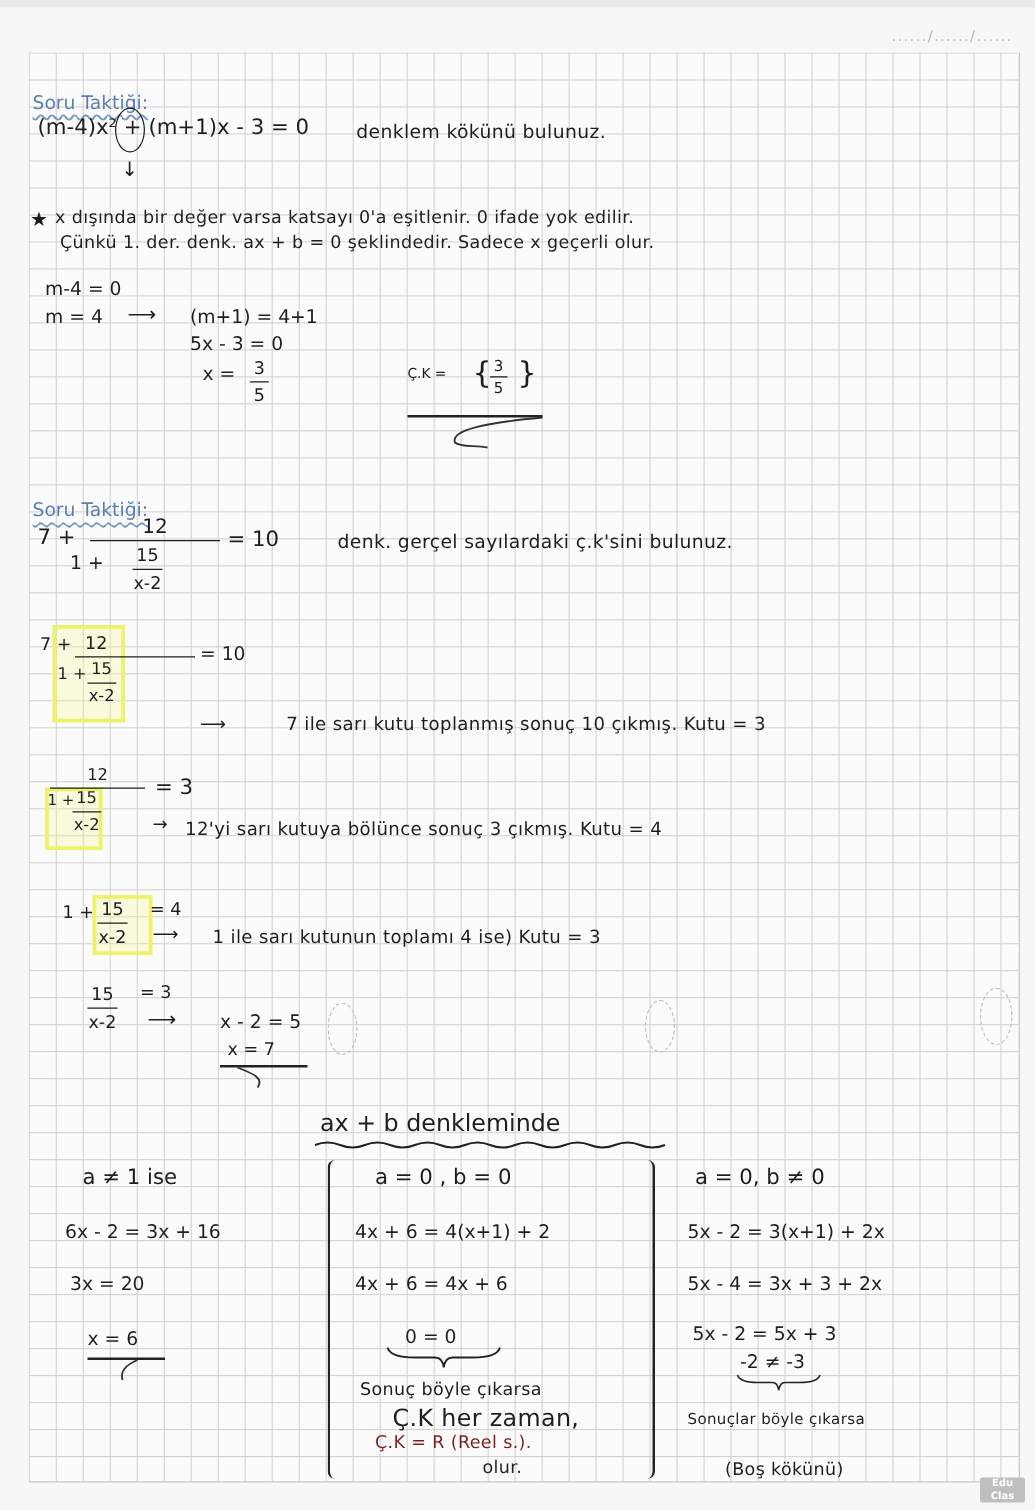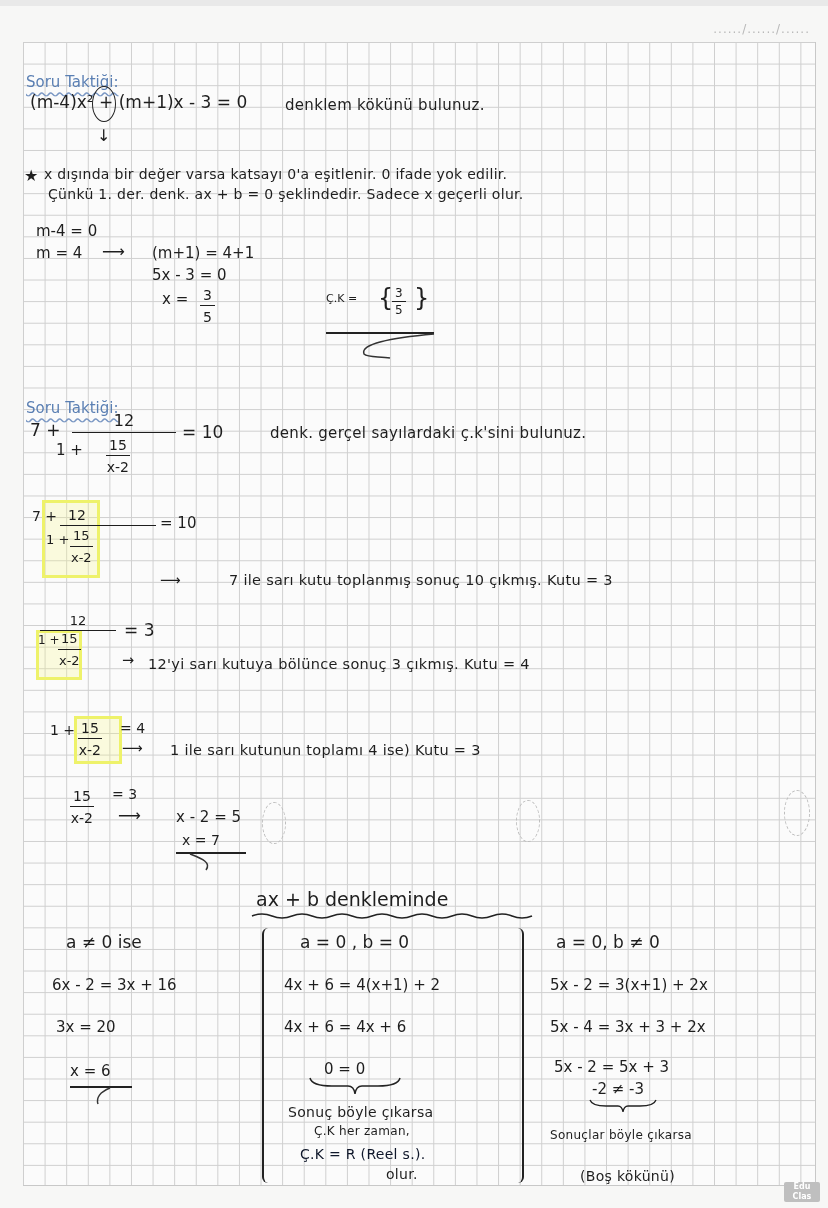--- a/index.html
+++ b/index.html
@@ -13,21 +13,21 @@
     background-image:
       linear-gradient(to right, #cfcfcf 1px, transparent 1px),
       linear-gradient(to bottom, #cfcfcf 1px, transparent 1px);
     background-size:21.6px 21.6px;
     border-right:1px solid #c8c8c8; border-bottom:1px solid #c8c8c8;
   }
   .t { position:absolute; white-space:nowrap; font-family:"DejaVu Sans", sans-serif; color:#1e1e1e; }
   .hand { font-size:15px; letter-spacing:0.3px; }
   .math { font-size:17px; }
   .heading { color:#5a7fb3; font-size:15px; text-decoration:underline wavy #7b98c4; text-underline-offset:4px;margin-top:23px; }
-  .red { color:#0f172a; }
+  .red { color:#7f1d1d; }
   .frac { position:absolute; display:inline-flex; flex-direction:column; align-items:center; font-size:16px; }
   .frac .num { padding:0 3px; border-bottom:1.5px solid #1e1e1e; line-height:20px; }
   .frac .den { line-height:22px; }
   .hl { position:absolute; border:3px solid #eef26a; background:rgba(246,248,130,0.25); }
   .bracket { position:absolute; width:6px; border-left:2px solid #222; border-radius:6px 0 0 6px; }
   .bracket.r { border-left:none; border-right:2px solid #222; border-radius:0 6px 6px 0; }
   .underline { position:absolute; height:0; border-top:2px solid #222; }
   .arrow { position:absolute; font-size:16px; }
   .watermark { position:absolute; right:8px; bottom:6px; width:36px; height:20px; background:#bfbfbf;
                color:#fff; font-size:8px; line-height:10px; text-align:center; font-weight:bold; border-radius:2px; }
@@ -149,38 +149,38 @@
 <div class="faint" style="left:784px;top:790px;width:24px;height:44px;"></div>
 
 <div class="t" style="left:256px;top:888px;font-size:19px;">ax + b denkleminde</div>
 <svg style="position:absolute;left:250px;top:910px;" width="290" height="10">
   <path d="M2 6 Q12 2 22 6 T42 6 T62 6 T82 6 T102 6 T122 6 T142 6 T162 6 T182 6 T202 6 T222 6 T242 6 T262 6 T282 6" stroke="#222" stroke-width="1.6" fill="none"></path>
 </svg>
 
 <div class="bracket" style="left:262px;top:928px;height:255px;"></div>
 <div class="bracket r" style="left:516px;top:928px;height:255px;"></div>
 
-<div class="t math" style="left:66px;top:932px;font-size:17px;">a ≠ 0  ise</div>
+<div class="t math" style="left:66px;top:932px;font-size:17px;">a ≠ 1  ise</div>
 <div class="t math" style="left:52px;top:976px;font-size:15px;">6x - 2 = 3x + 16</div>
 <div class="t math" style="left:56px;top:1018px;font-size:15px;">3x = 20</div>
 <div class="t math" style="left:70px;top:1062px;font-size:15px;">x = 6</div>
 <div class="underline" style="left:70px;top:1086px;width:62px;"></div>
 <svg style="position:absolute;left:90px;top:1086px;" width="30" height="20">
   <path d="M20 2 C10 6, 6 12, 8 18" stroke="#333" stroke-width="1.5" fill="none"></path>
 </svg>
 
 <div class="t math" style="left:300px;top:932px;font-size:17px;">a = 0  ,  b = 0</div>
 <div class="t math" style="left:284px;top:976px;font-size:15px;">4x + 6 = 4(x+1) + 2</div>
 <div class="t math" style="left:284px;top:1018px;font-size:15px;">4x + 6 = 4x + 6</div>
 <div class="t math" style="left:324px;top:1060px;font-size:15px;">0 = 0</div>
 <svg style="position:absolute;left:308px;top:1076px;" width="94" height="20">
   <path d="M2 2 Q4 10 24 10 L40 10 Q46 10 47 18 Q48 10 54 10 L70 10 Q90 10 92 2" stroke="#222" stroke-width="1.5" fill="none"></path>
 </svg>
 <div class="t hand" style="left:288px;top:1104px;font-size:14px;">Sonuç böyle çıkarsa</div>
-<div class="t hand" style="left:314px;top:1124px;font-size:12px;">Ç.K her zaman,</div>
+<div class="t hand" style="left:314px;top:1124px;font-size:19px;">Ç.K her zaman,</div>
 <div class="t hand red" style="left:300px;top:1146px;font-size:14px;">Ç.K = R (Reel s.).</div>
 <div class="t hand" style="left:386px;top:1166px;font-size:14px;">olur.</div>
 
 <div class="t math" style="left:556px;top:932px;font-size:17px;">a = 0,   b ≠ 0</div>
 <div class="t math" style="left:550px;top:976px;font-size:15px;">5x - 2 = 3(x+1) + 2x</div>
 <div class="t math" style="left:550px;top:1018px;font-size:15px;">5x - 4 = 3x + 3 + 2x</div>
 <div class="t math" style="left:554px;top:1058px;font-size:15px;">5x - 2 = 5x + 3</div>
 <div class="t math" style="left:592px;top:1080px;font-size:15px;">-2 ≠ -3</div>
 <svg style="position:absolute;left:588px;top:1098px;" width="70" height="16">
   <path d="M2 2 Q4 8 18 8 L30 8 Q34 8 35 14 Q36 8 40 8 L52 8 Q66 8 68 2" stroke="#222" stroke-width="1.3" fill="none"></path>

